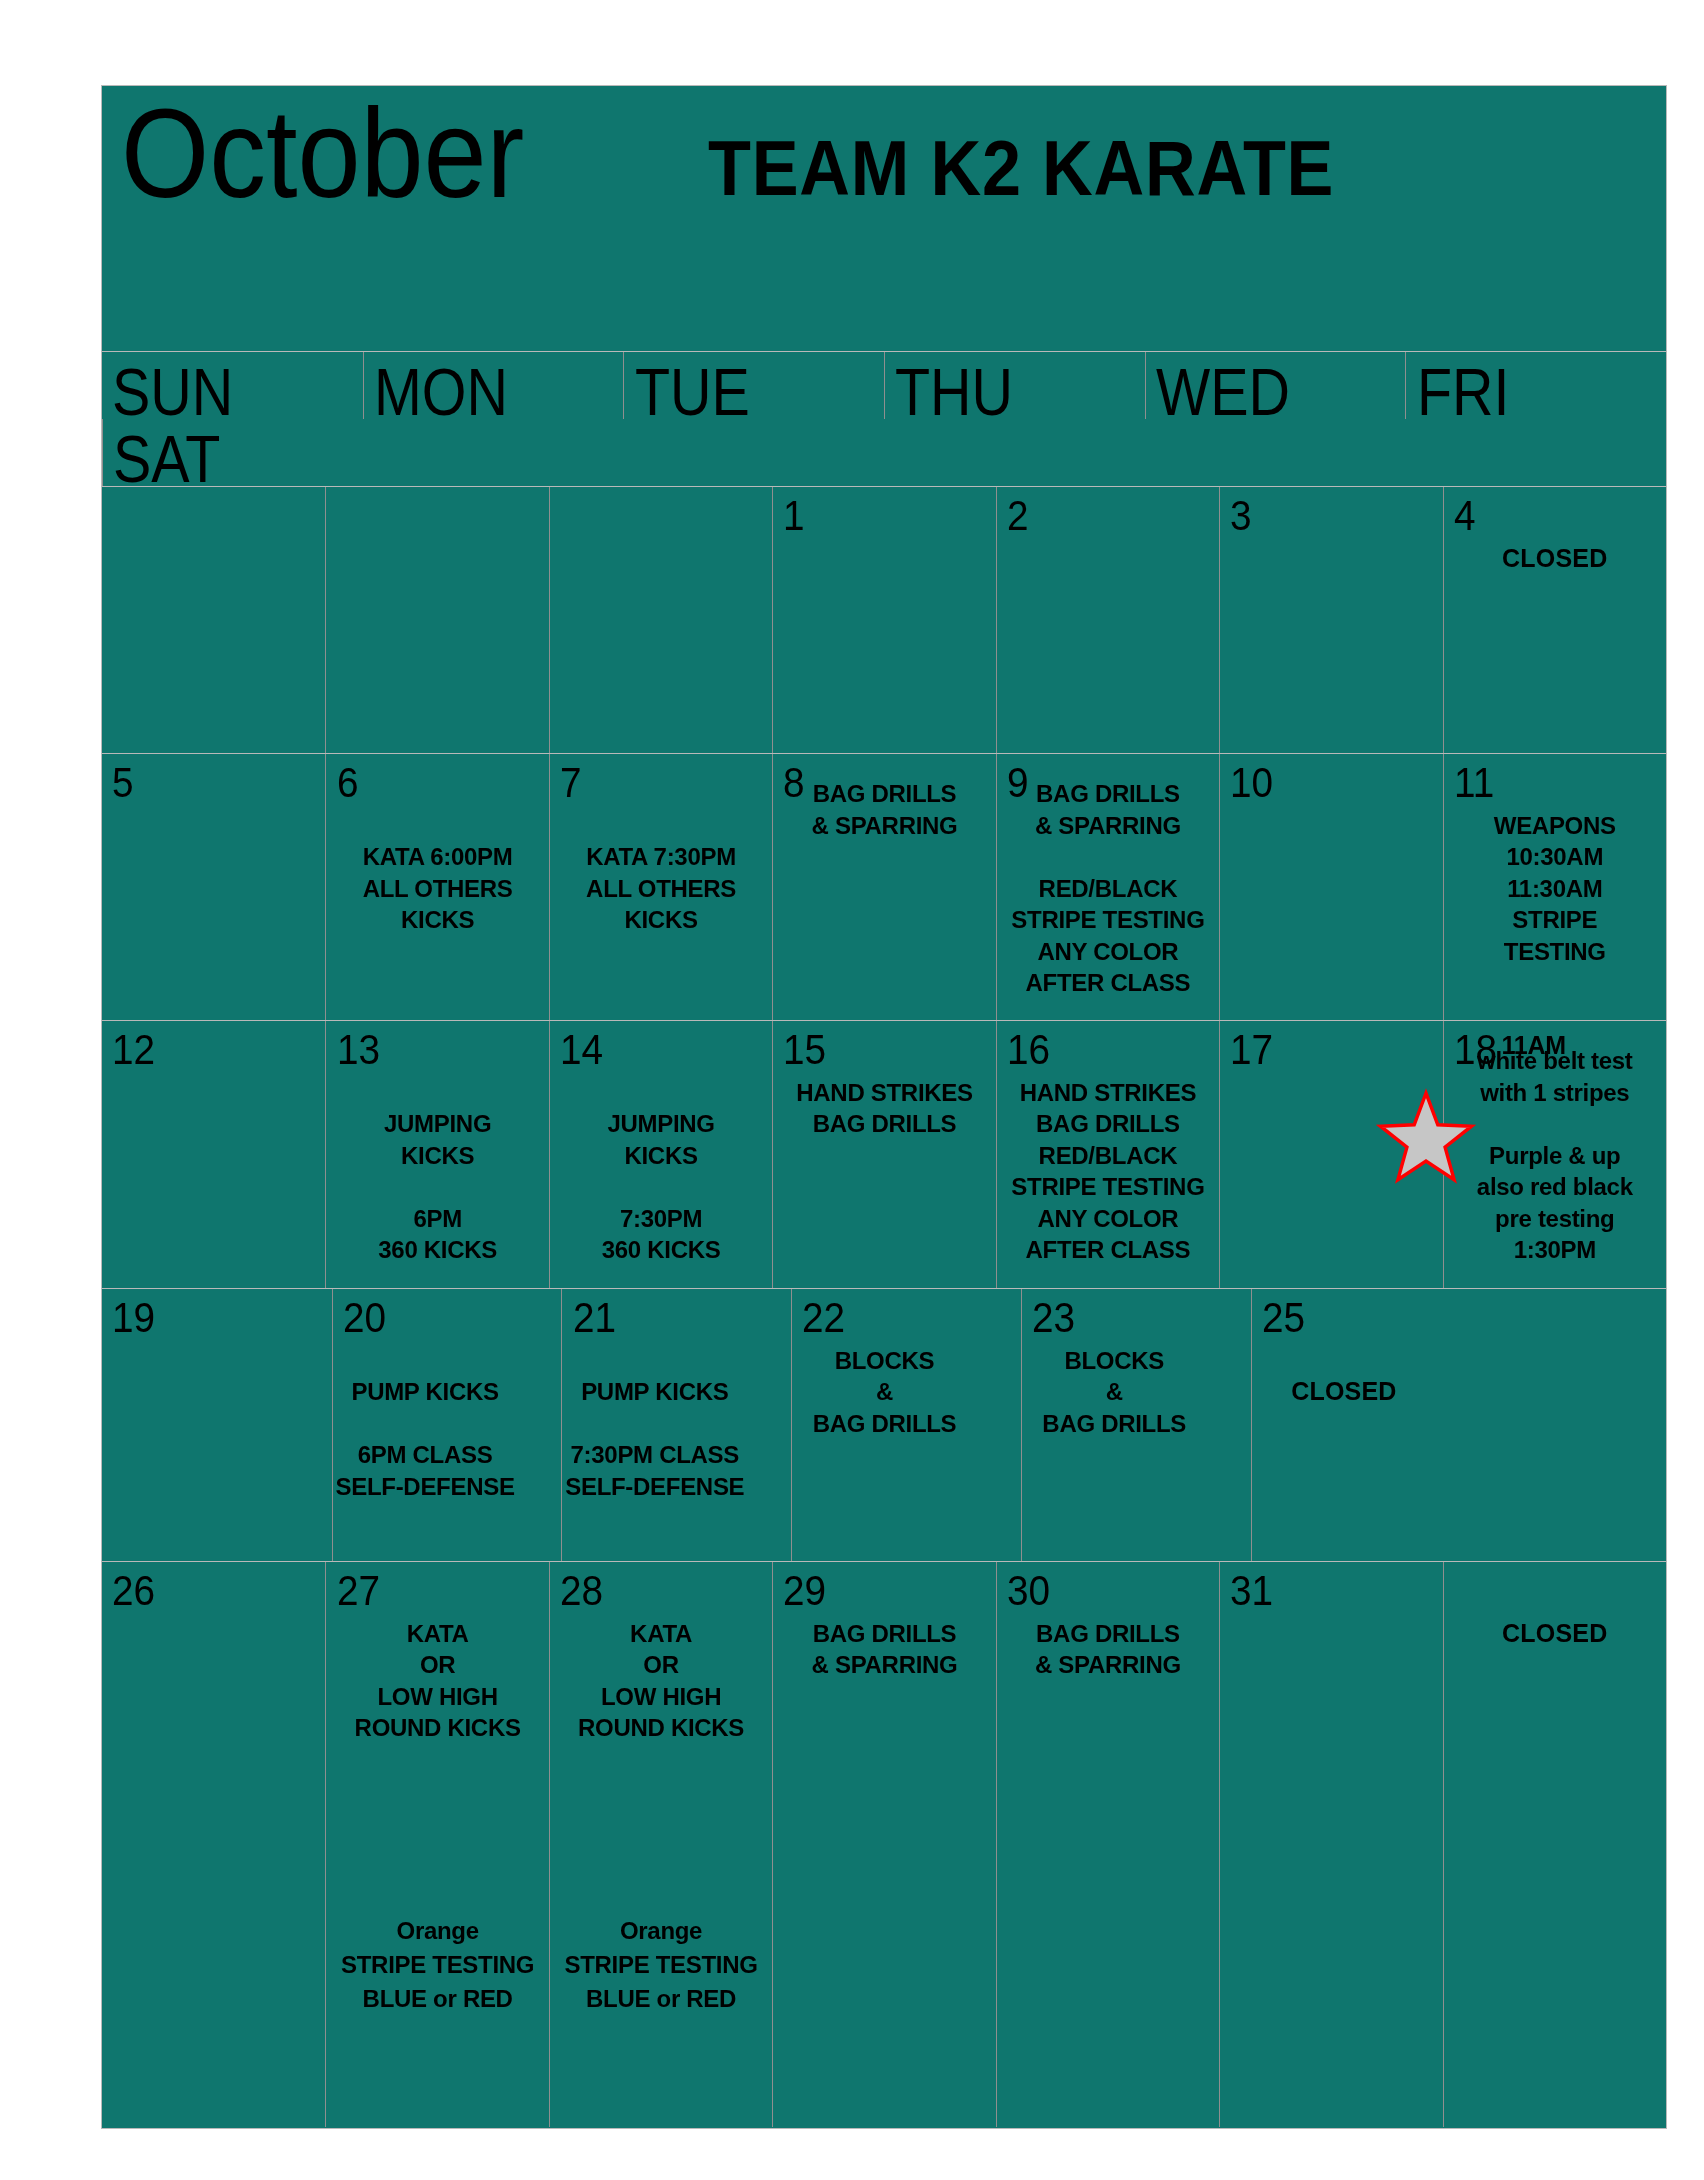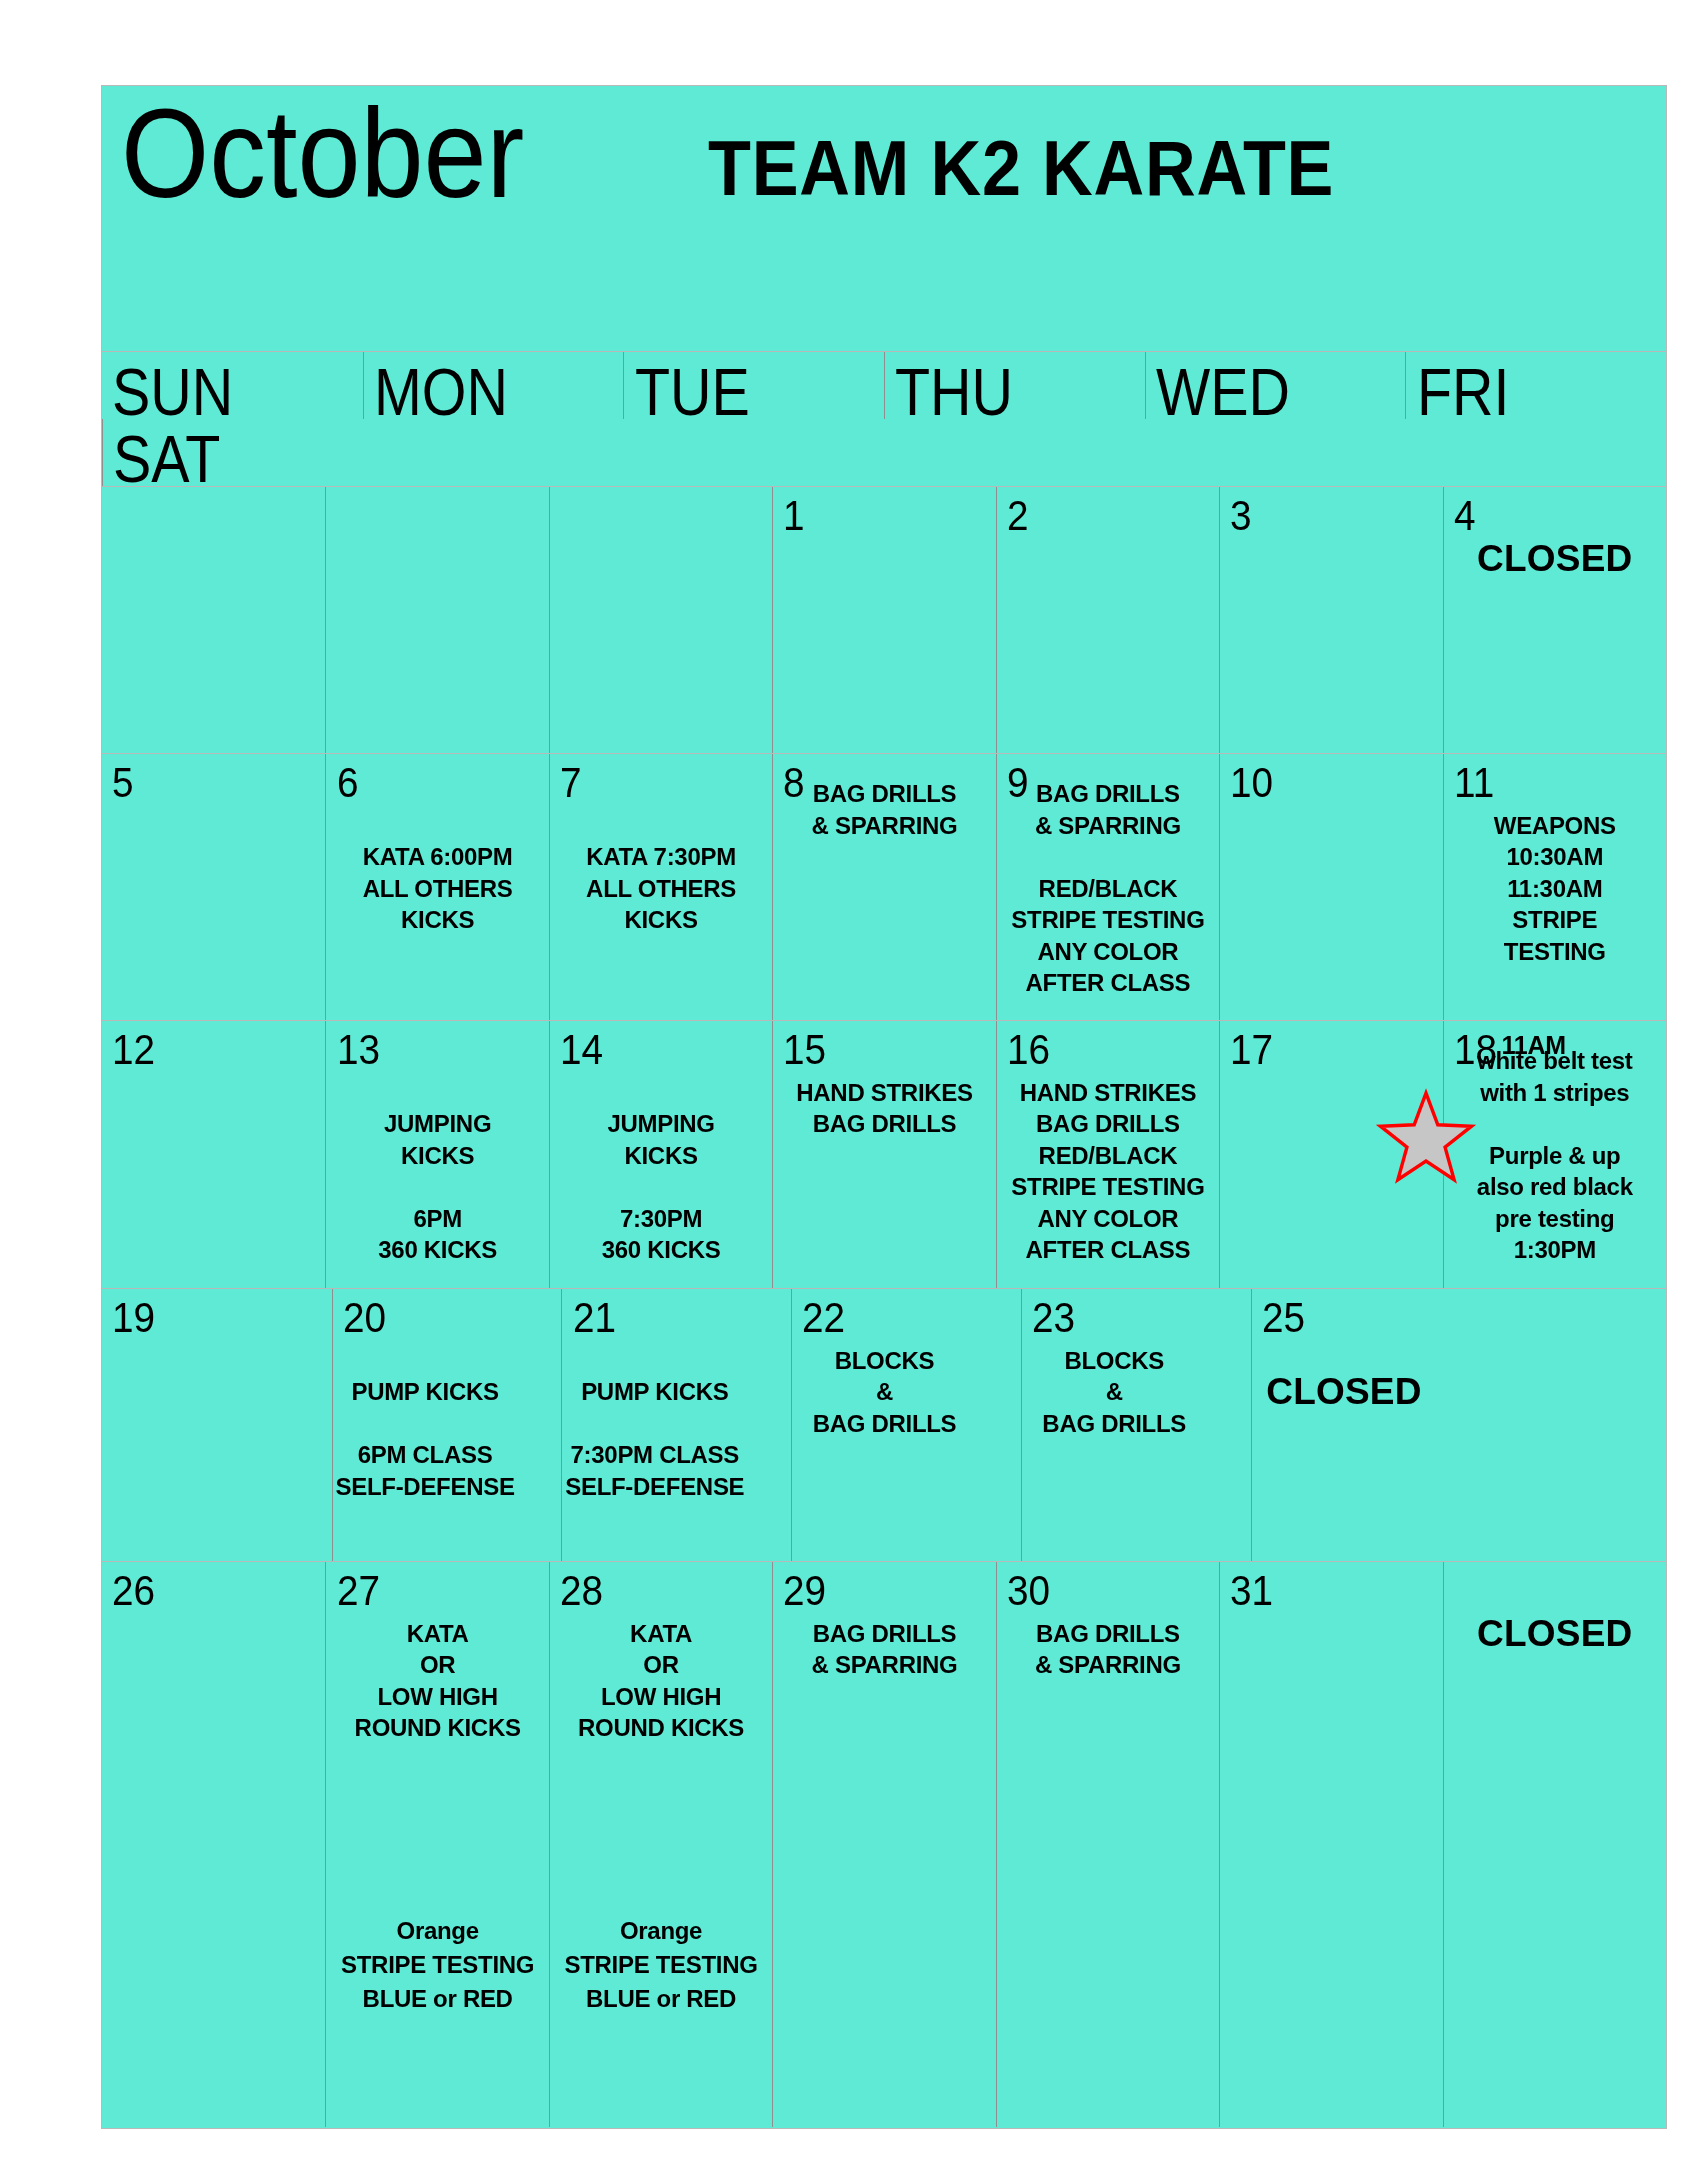--- a/index.html
+++ b/index.html
@@ -2,21 +2,21 @@
 <html style="font-size:13.6px"><head>
 <meta charset="utf-8">
 <style>
   html,body{margin:0;padding:0;background:#ffffff;}
   body{
     width:1704px;height:2181px;position:relative;overflow:hidden;
     font-family:"Liberation Sans","DejaVu Sans",sans-serif;color:#000;
   }
   .calendar{
     position:absolute;left:101px;top:85px;width:1566px;height:2044px;
-    border:1.7px solid #b9b9b9;box-sizing:border-box;background:#5eead4;
+    border:1.7px solid #b9b9b9;box-sizing:border-box;background:#0f766e;
   }
   
   .title-row{position:relative;height:265px;}
   .month-title{
     position:absolute;left:19px;top:5.1px;font-size:126px;line-height:1;
     font-weight:400;transform:scaleX(.9);transform-origin:left top;white-space:nowrap;
   }
   .team-title{
     position:absolute;left:606px;top:43px;font-size:78px;line-height:1;
     font-weight:bold;transform:scaleX(.9);transform-origin:left top;white-space:nowrap;
@@ -60,21 +60,21 @@
   }
   .date-side{
     font-size:25px;font-weight:bold;padding-top:3.4px;
     letter-spacing:-0.3px;white-space:nowrap;
   }
   .body{
     position:absolute;left:0;right:0;top:0;padding-top:24px;text-align:center;
     font-size:24px;font-weight:bold;line-height:31.5px;letter-spacing:-0.3px;z-index:1;
   }
   .body .line{white-space:nowrap;}
-  .body .line.closed{font-size:37px;letter-spacing:0.2px;}
+  .body .line.closed{font-size:25px;letter-spacing:0.2px;}
   .body.bottom{top:auto;bottom:111px;padding-top:0;line-height:34px;}
   
   .star-wrap{position:absolute;left:-71px;top:67px;width:106px;height:106px;z-index:3;}
 </style>
 </head>
 <body>
 
 <div class="calendar">
   <div class="title-row">
     <div class="month-title">October</div>

